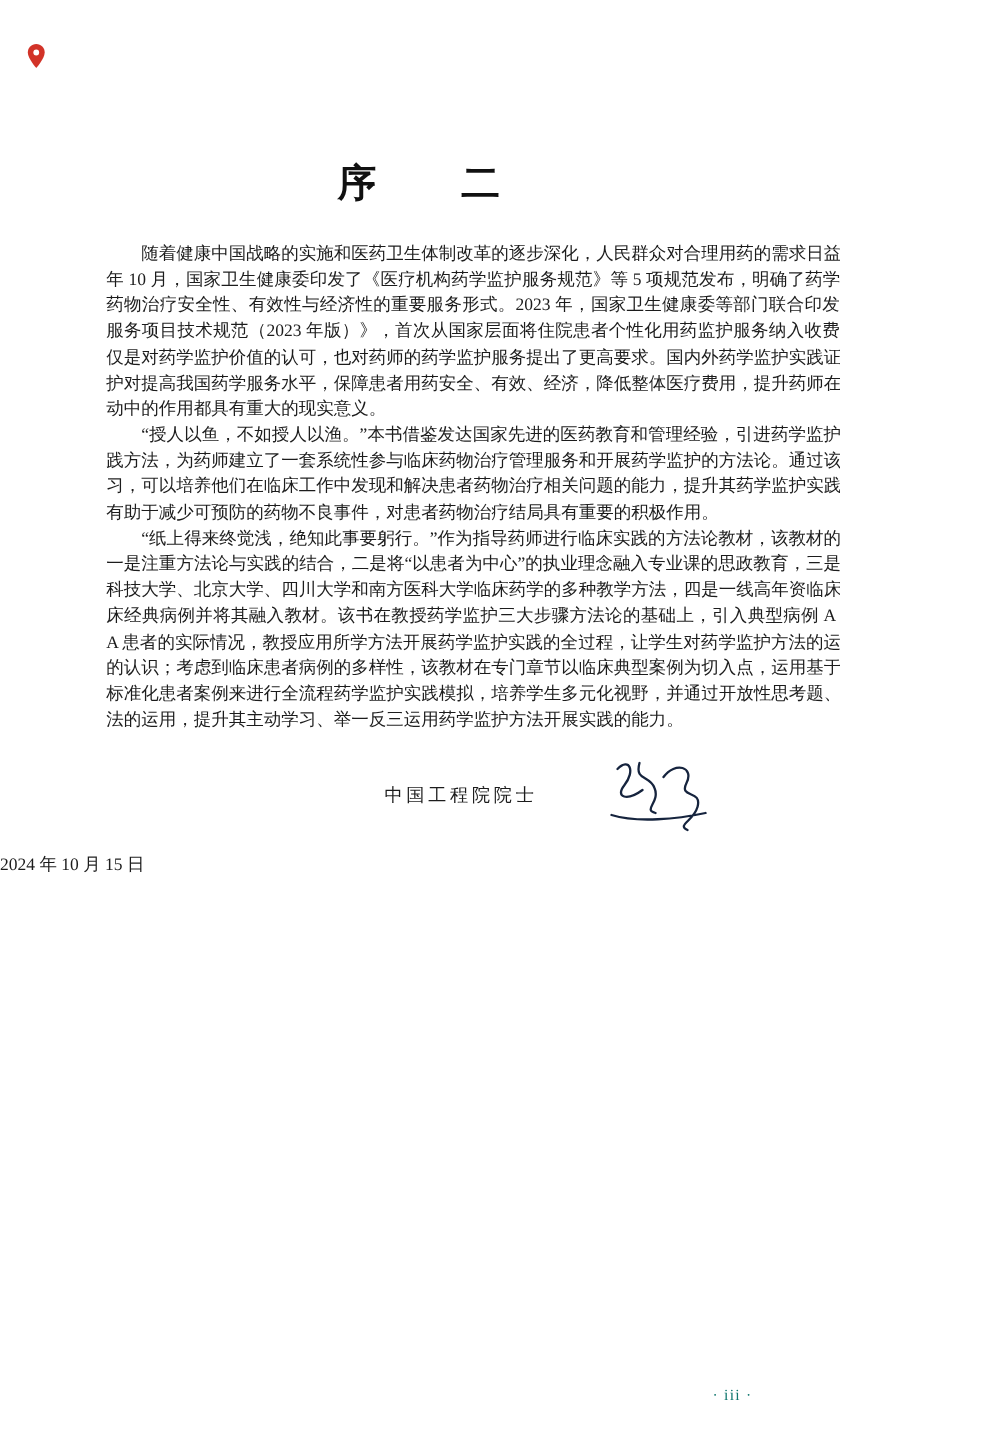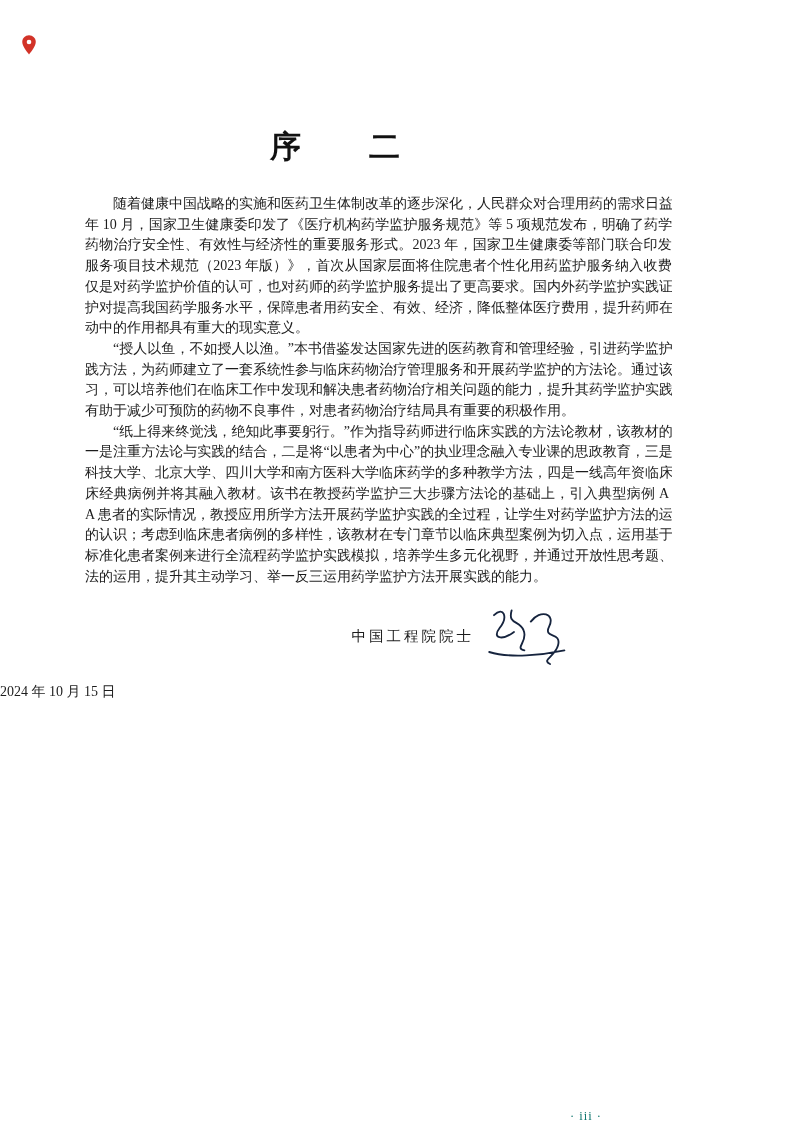--- a/index.html
+++ b/index.html
@@ -46,20 +46,21 @@
     margin: 0;
     text-indent: 2em;
   }
   .sig-row {
     display: flex;
     justify-content: flex-end;
     align-items: center;
     padding-right: 98px;
     margin-top: 14px;
     height: 70px;
+    gap: 44px;
   }
   .sig-title {
     font-size: 14.5px;
     letter-spacing: 3px;
     white-space: nowrap;
   }
   .sig-svg {
     margin-left: 4px;
     line-height: 0;
   }

